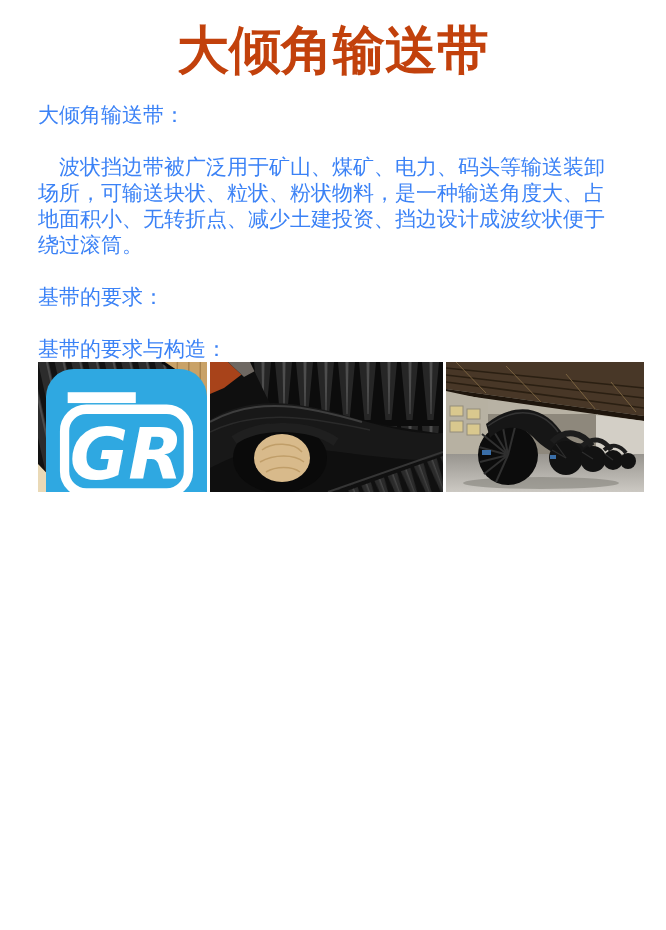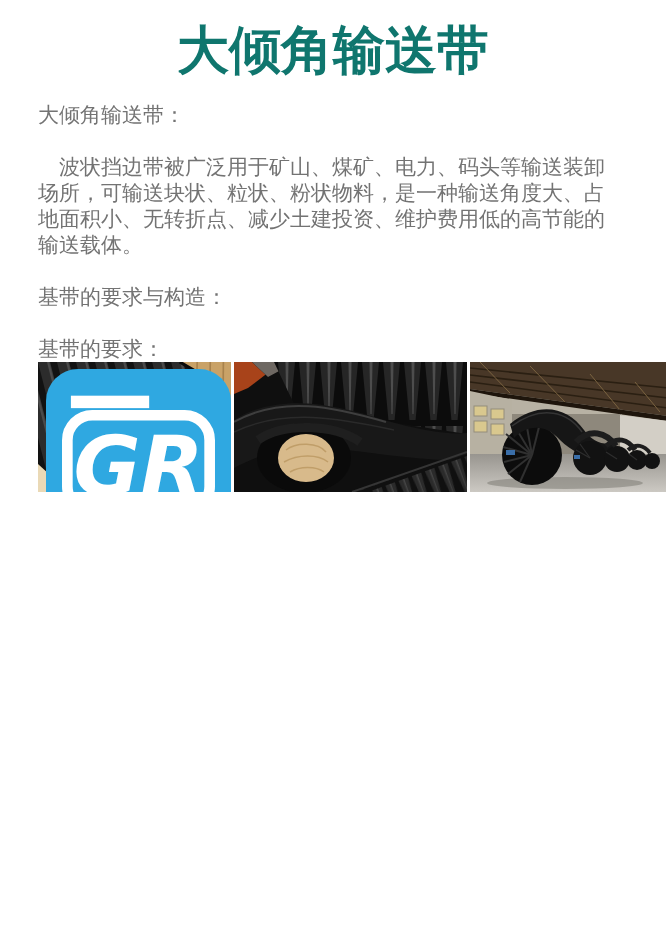--- a/index.html
+++ b/index.html
@@ -8,66 +8,66 @@
     font-family:"DejaVu Sans",sans-serif;
     -webkit-font-smoothing:antialiased;
   }
   .page{width:666px;height:930px;background:#fff;}
   h1.title{
     margin:20px 0 0 0;
     text-align:center;
     font-size:52px;
     line-height:60px;
     font-weight:700;
-    color:#0f766e;
+    color:#c2410c;
     letter-spacing:0;
   }
   .article{padding:0 46px 0 38px;}
   .article p{
     margin:26px 0 0 0;
     font-size:21px;
     line-height:26px;
-    color:#737373;
+    color:#3b82f6;
     text-align:left;
     line-break:anywhere;
     word-break:break-all;
   }
   .article p.first{margin-top:22px;}
   .gallery{
     display:flex;
     gap:3px;
     padding-left:38px;
     margin-top:0;
   }
   .photo{
     margin:0;position:relative;overflow:hidden;height:130px;flex:none;
     background:#111;
   }
   .photo svg{display:block;width:100%;height:100%;}
-  .photo1{width:193px;}
+  .photo1{width:169px;}
   .photo2{width:233px;}
   .photo3{width:198px;}
   .logo-overlay{
     position:absolute;top:7px;left:8px;
     display:flex;align-items:flex-start;
   }
   .logo-mark{width:52px;height:52px;flex:none;}
 </style>
 </head>
 <body>
 
 <div class="page">
 
   <h1 class="title">大倾角输送带</h1>
 
   <div class="article">
     <p class="first">大倾角输送带：</p>
-    <p>　波状挡边带被广泛用于矿山、煤矿、电力、码头等输送装卸场所，可输送块状、粒状、粉状物料，是一种输送角度大、占地面积小、无转折点、减少土建投资、维护费用低的高节能的输送载体。</p>
+    <p>　波状挡边带被广泛用于矿山、煤矿、电力、码头等输送装卸场所，可输送块状、粒状、粉状物料，是一种输送角度大、占地面积小、无转折点、减少土建投资、挡边设计成波纹状便于绕过滚筒。</p>
+    <p>基带的要求：</p>
     <p>基带的要求与构造：</p>
-    <p>基带的要求：</p>
   </div>
 
   <div class="gallery">
 
     <figure class="photo photo1">
       <svg viewBox="0 0 177 130" preserveAspectRatio="none">
         <defs>
           <pattern id="ridge1" width="17" height="17" patternUnits="userSpaceOnUse" patternTransform="rotate(-13)">
             <rect width="17" height="17" fill="#121212"></rect>
             <rect width="8" height="17" fill="#2c2c2c"></rect>

